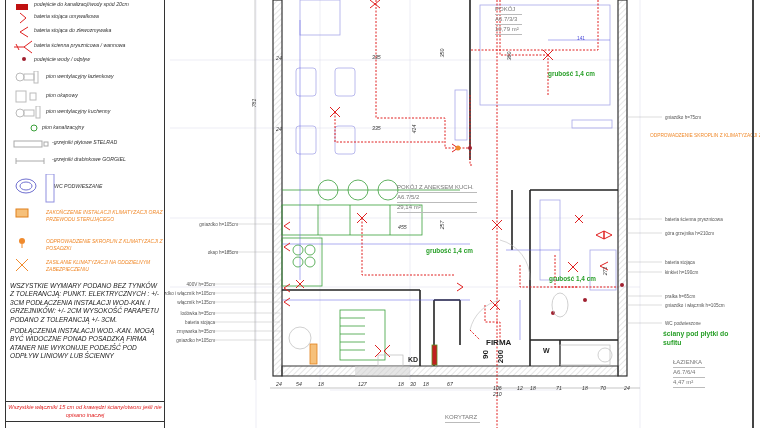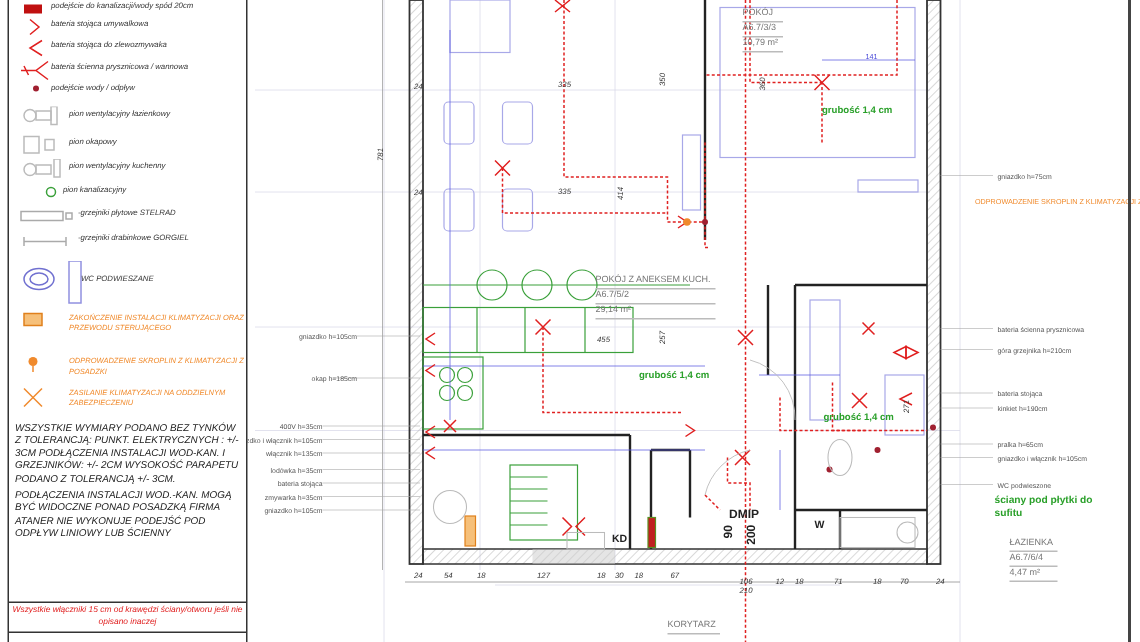--- a/index.html
+++ b/index.html
@@ -263,21 +263,21 @@
   <div class="lbl" style="left:665px;top:217px;">bateria ścienna prysznicowa</div>
   <div class="lbl" style="left:665px;top:231px;">góra grzejnika h=210cm</div>
   <div class="lbl" style="left:665px;top:260px;">bateria stojąca</div>
   <div class="lbl" style="left:665px;top:270px;">kinkiet h=190cm</div>
   <div class="lbl" style="left:665px;top:294px;">pralka h=65cm</div>
   <div class="lbl" style="left:665px;top:303px;">gniazdko i włącznik h=105cm</div>
   <div class="lbl" style="left:665px;top:321px;">WC podwieszone</div>
   <div class="green-big" style="left:663px;top:330px;width:80px;">ściany pod płytki do sufitu</div>
 
   
-  <div class="bold-lbl" style="left:486px;top:338px;">DMIP</div>
+  <div class="bold-lbl" style="left:486px;top:338px;">FIRMA</div>
   <div class="bold-lbl" style="left:481px;top:350px;transform:rotate(-90deg);">90</div>
   <div class="bold-lbl" style="left:494px;top:352px;transform:rotate(-90deg);">200</div>
   <div class="bold-lbl" style="left:408px;top:356px;font-size:7px;">KD</div>
   <div class="bold-lbl" style="left:543px;top:347px;font-size:7px;">W</div>
 
   
   <div>
     <div class="dim" style="left:276px;top:381px;">24</div>
     <div class="dim" style="left:296px;top:381px;">54</div>
     <div class="dim" style="left:318px;top:381px;">18</div>

